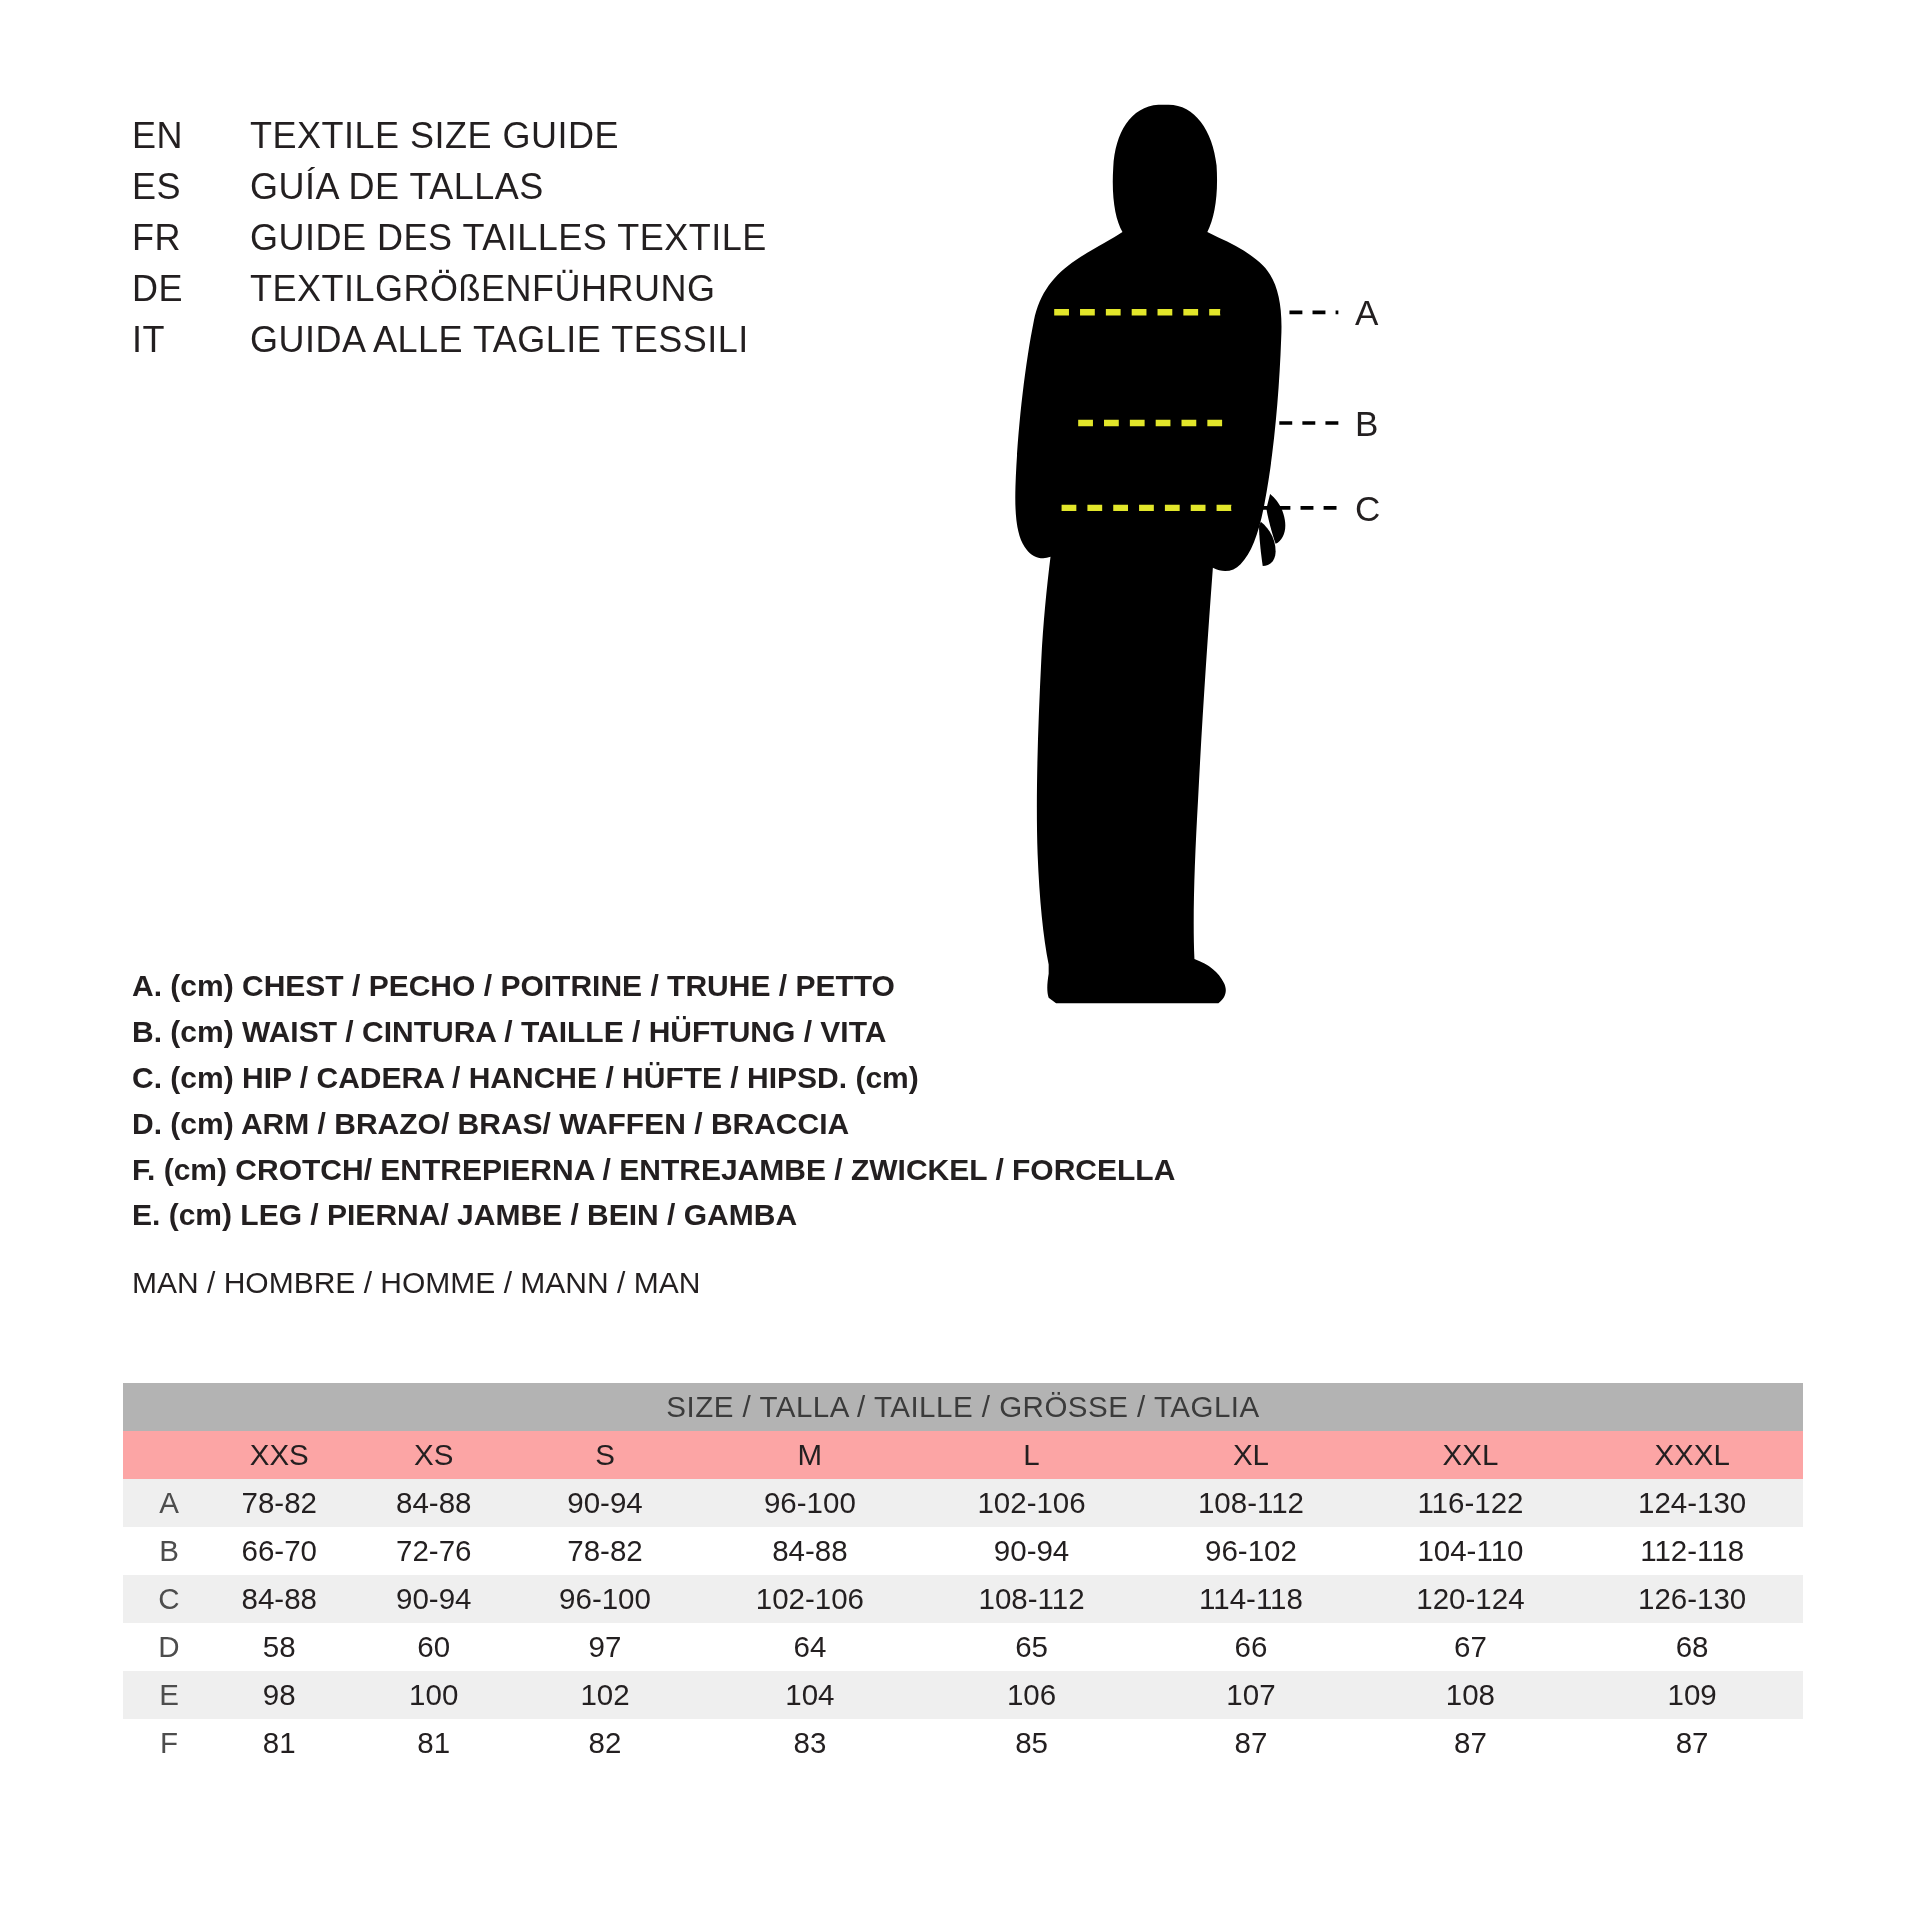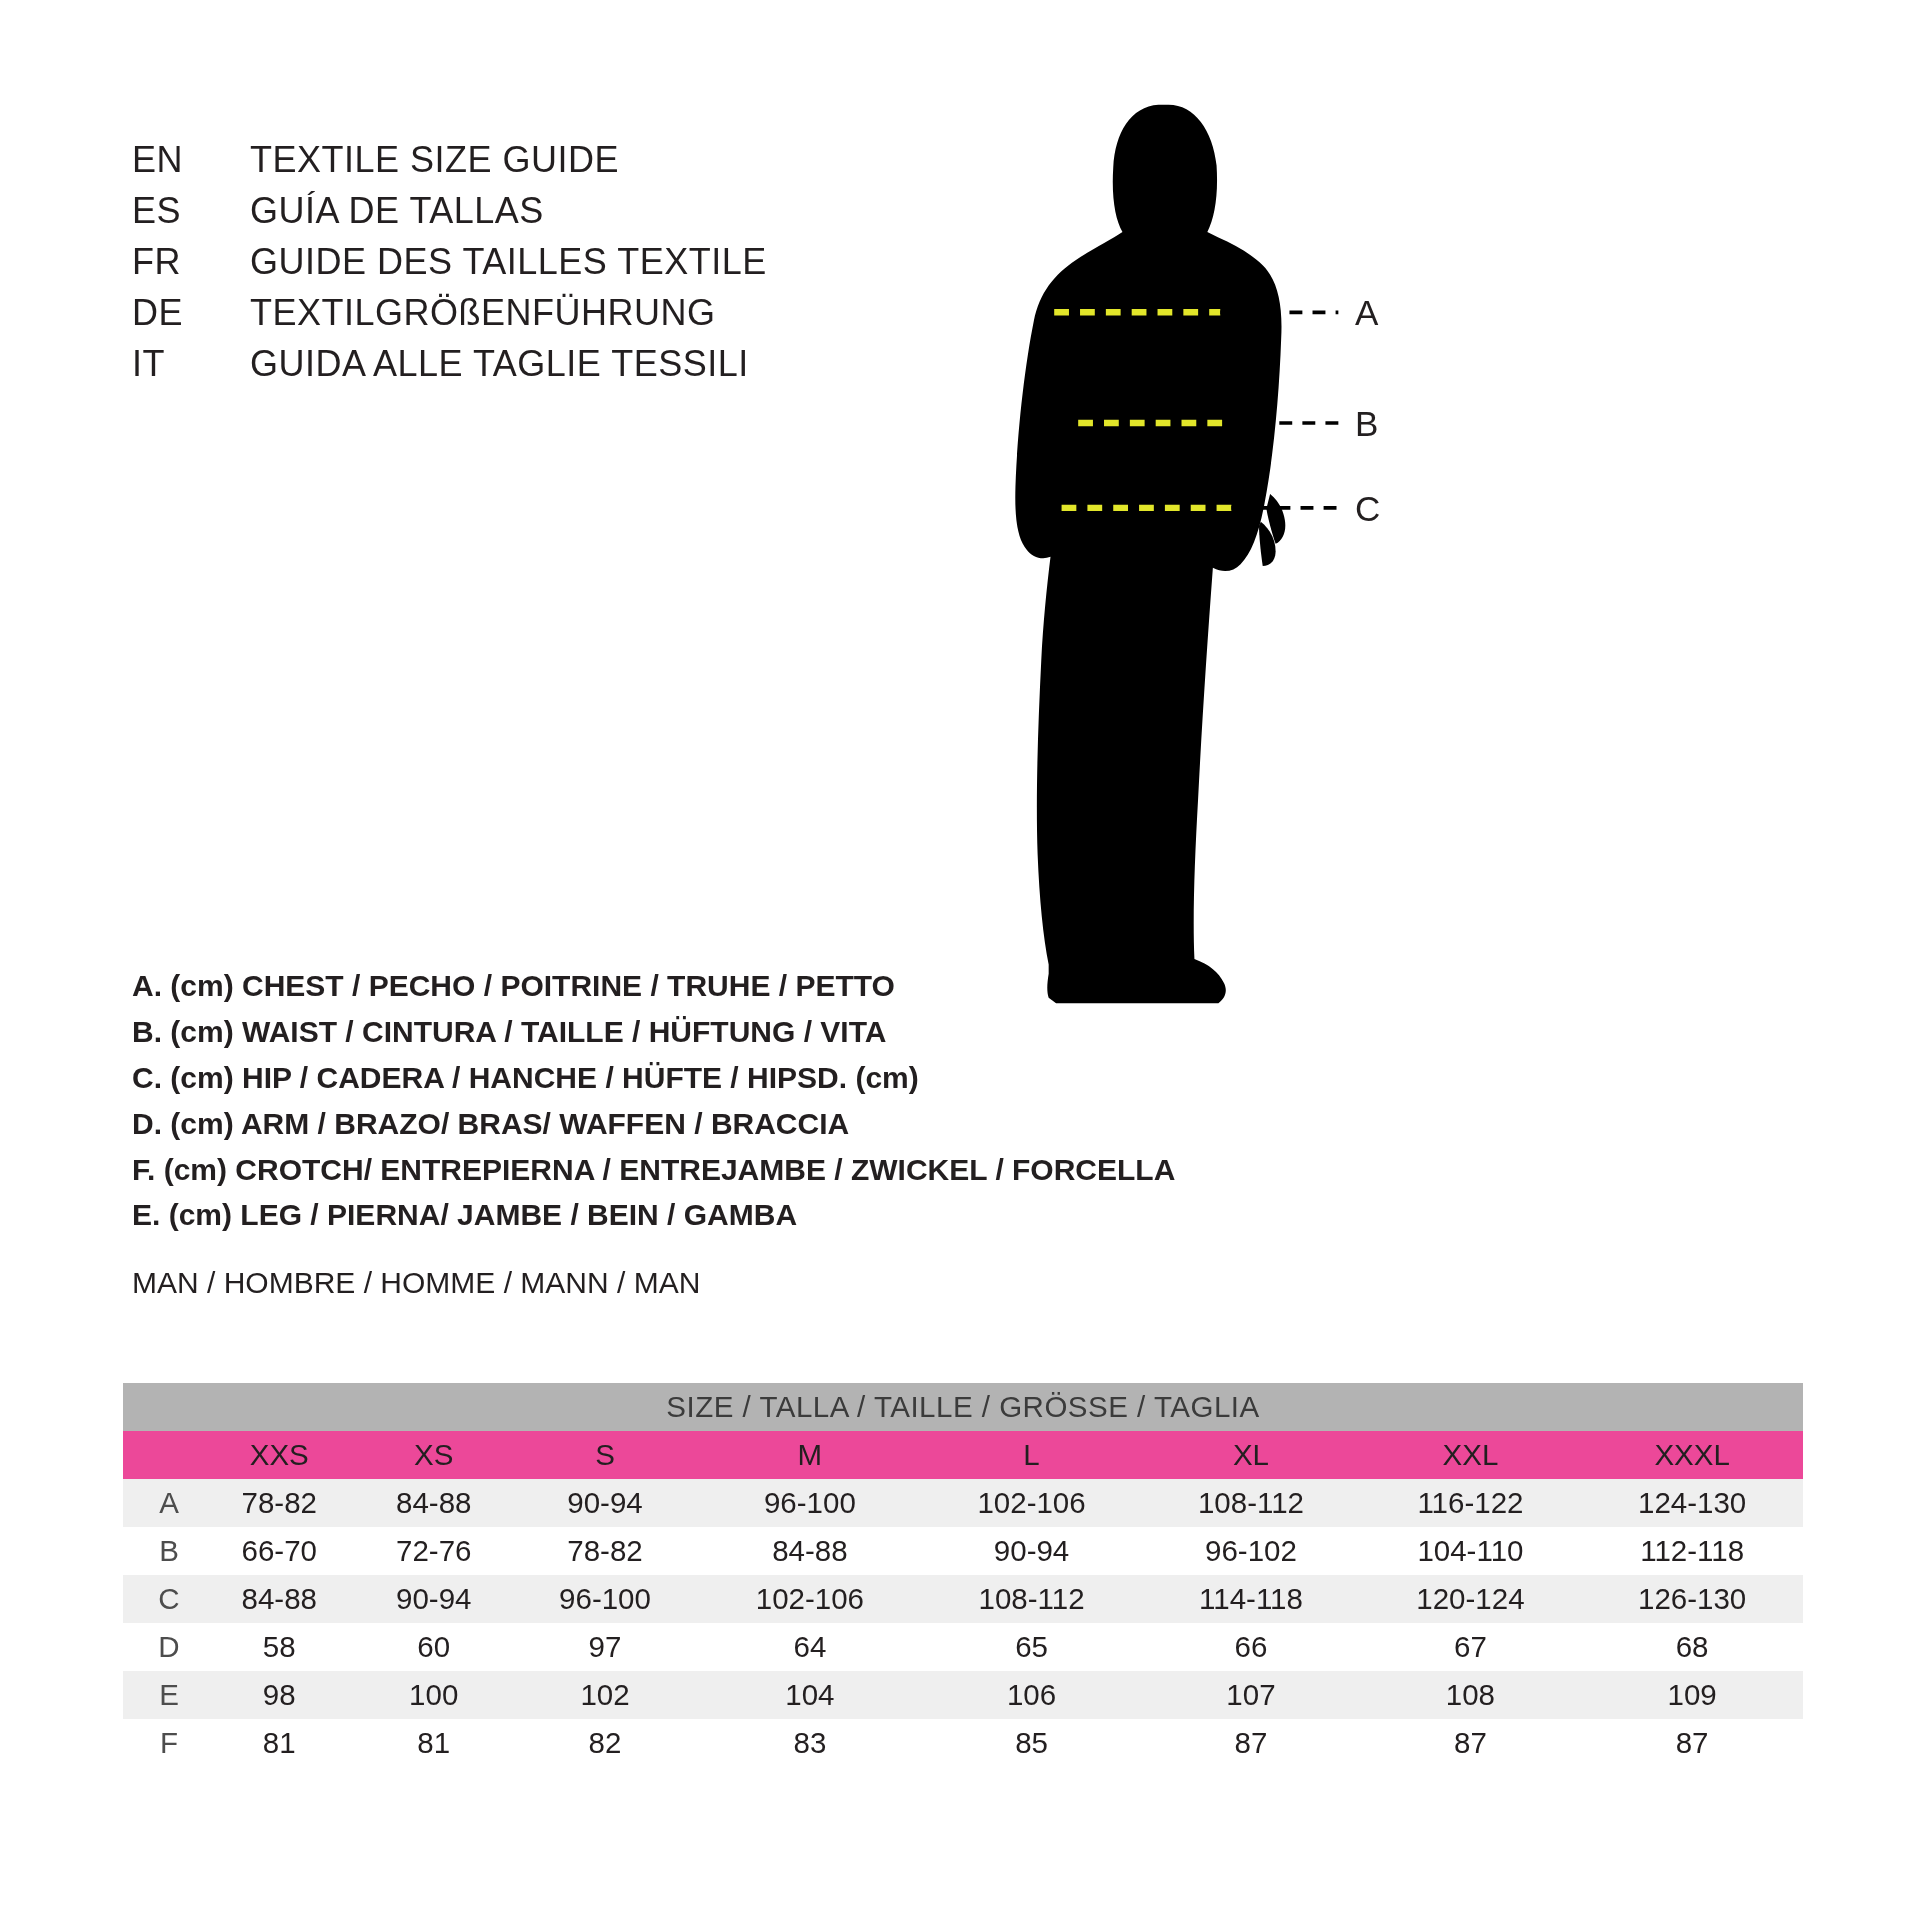--- a/index.html
+++ b/index.html
@@ -13,21 +13,21 @@
     font-family: "Liberation Sans", sans-serif;
     color: #231f20;
     position: relative;
     overflow: hidden;
   }
 
   
   .titles {
     position: absolute;
     left: 132px;
-    top: 134px;
+    top: 110px;
     width: 831px;
   }
   .title-row {
     display: flex;
     align-items: baseline;
     font-size: 36px;
     letter-spacing: 0.5px;
     line-height: 1.42;
     color: #231f20;
   }
@@ -101,21 +101,21 @@
     letter-spacing: 0.5px;
   }
   .col-label {
     width: 66px;
     text-align: left;
     padding-left: 13px !important;
     color: #4d4d4d;
   }
   .row-alt td { background: #efefef; }
   .row-plain td { background: #ffffff; }
-  .sizes-row td { background: #ec4899; color: #231f20; }
+  .sizes-row td { background: #fca5a5; color: #231f20; }
 </style>
 </head>
 <body>
 
 <div class="titles">
   <div class="title-row">
     <span class="lang">EN</span>
     <span class="txt">TEXTILE SIZE GUIDE</span>
   </div>
   <div class="title-row">

